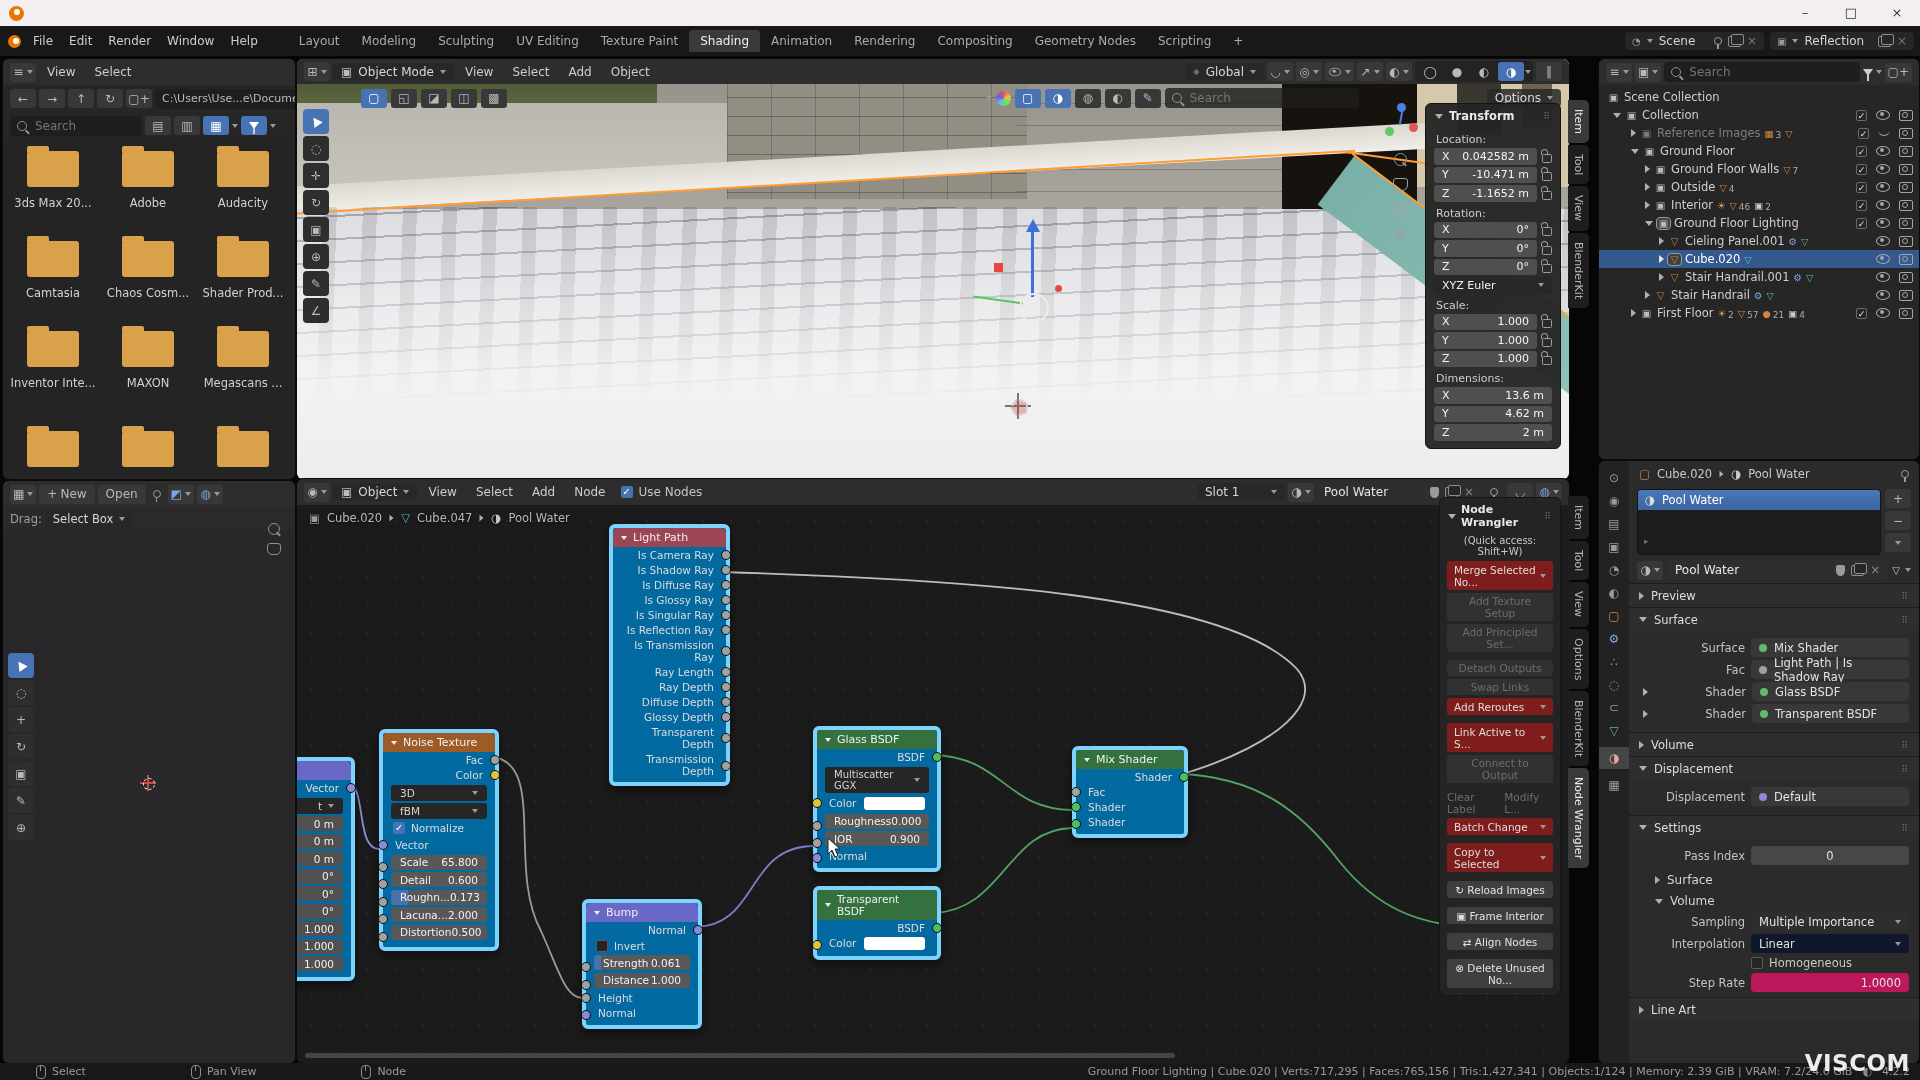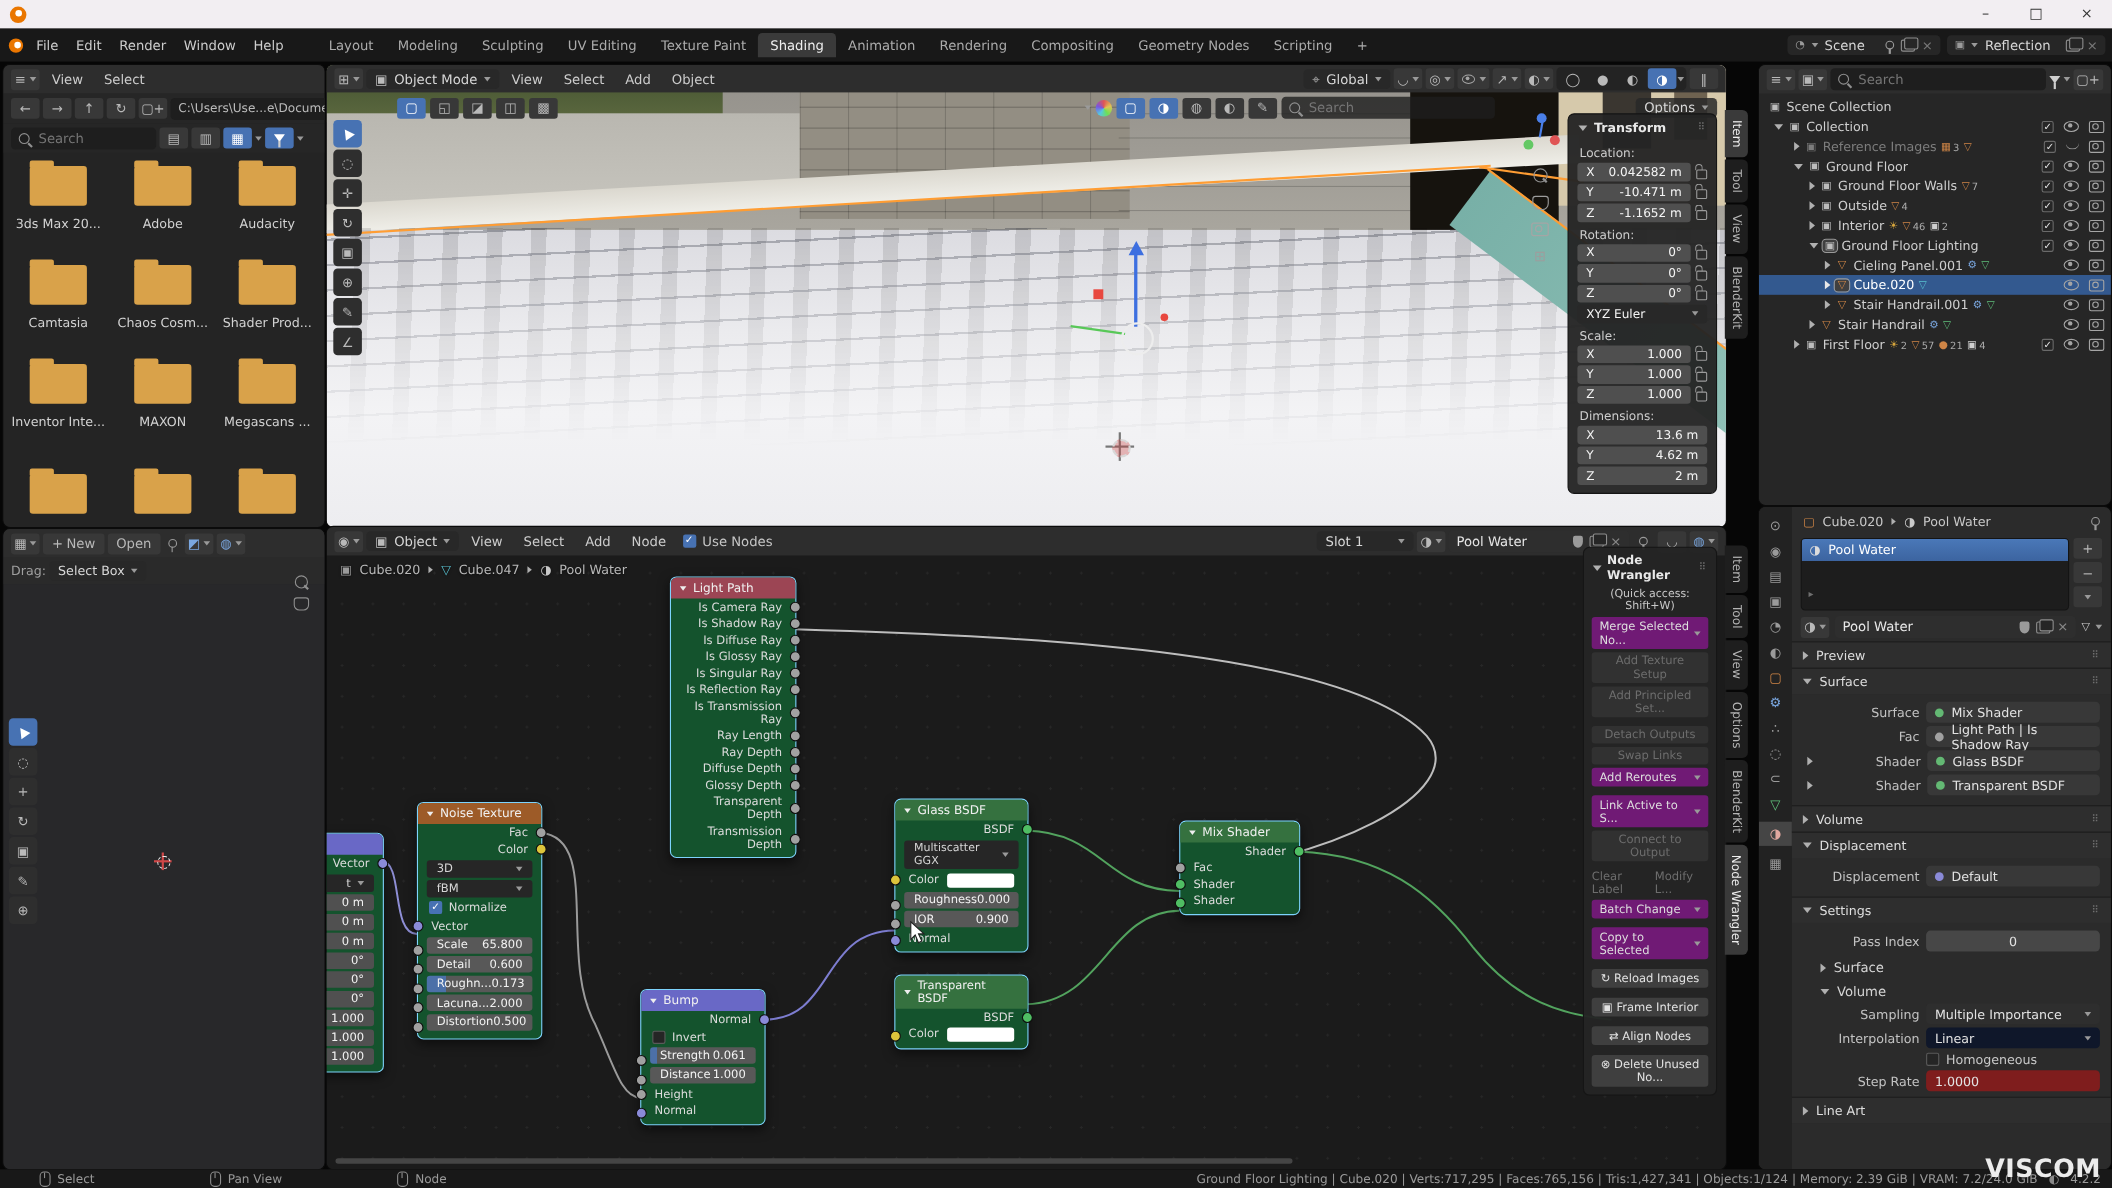--- a/index.html
+++ b/index.html
@@ -46,21 +46,21 @@
   .i-chk{width:11px;height:11px;border-radius:2px;background:#262626;border:1px solid #6a6a6a;color:#e8e8e8;font-size:9px;line-height:11px;text-align:center;box-sizing:border-box}
   .i-eye{width:12px;height:8px;border:1.3px solid #a5a5a5;border-radius:50%;position:relative;display:inline-block}
   .i-eye::after{content:'';position:absolute;width:4px;height:4px;background:#a5a5a5;border-radius:50%;left:2.6px;top:1.2px}
   .i-eye.closed{border-top:none;border-left:none;border-right:none;border-radius:0 0 10px 10px;height:5px}
   .i-eye.closed::after{display:none}
   .i-cam{width:12px;height:9px;border:1.3px solid #a5a5a5;border-radius:2px;position:relative;display:inline-block}
   .i-cam::after{content:'';position:absolute;width:4px;height:4px;border:1px solid #a5a5a5;border-radius:50%;left:2.4px;top:1.4px}
   .dim{color:#7d7d7d}
   .boxed{outline:1.5px solid #9a9a9a;border-radius:3px;background:#404040}
   
-  .node{position:absolute;background:#14532d;border:1px solid #7dd3fc;border-radius:6px;box-shadow:0 4px 10px rgba(0,0,0,.5);font-size:10.5px;color:#dcdcdc}
+  .node{position:absolute;background:#0369a1;border:4px solid #7dd3fc;border-radius:6px;box-shadow:0 4px 10px rgba(0,0,0,.5);font-size:10.5px;color:#dcdcdc}
   .nhead{display:flex;align-items:center;gap:6px;padding:3px 8px;border-radius:5px 5px 0 0;color:#f0f0f0;font-size:11px}
   .nhead .cr{border-top-color:#e8e8e8}
   .nout{position:relative;text-align:right;padding:1.5px 12px}
   .nin{position:relative;text-align:left;padding:1.5px 12px}
   .sock{position:absolute;width:8px;height:8px;border-radius:50%;border:1px solid #0e0e0e;top:50%;margin-top:-5px}
   .sock.o{right:-5px}.sock.i{left:-5px}
   .s-gray{background:#a1a1a1}.s-yel{background:#dcc43b}.s-grn{background:#4fbe63}.s-pur{background:#8a8ad8}
   .nval{display:flex;justify-content:space-between;background:#585858;border-radius:3px;margin:2.5px 8px;padding:1.5px 9px;color:#f2f2f2;position:relative}
   .ndd{display:flex;justify-content:space-between;align-items:center;background:#262626;border-radius:3px;margin:2.5px 8px;padding:2px 9px;color:#d5d5d5}
   .nchk{display:flex;gap:6px;align-items:center;margin:3px 10px}
@@ -80,21 +80,21 @@
   .tsec{margin:5px 10px 2px;color:#cdcdcd}
   .trow{display:flex;align-items:center;gap:5px;margin:2px 8px}
   .tfield{flex:1;background:#4f4f4f;border-radius:3px;height:16.5px;display:flex;align-items:center;padding:0 8px;color:#f4f4f4}
   .tfield .tv{margin-left:auto}
   .lock{width:8px;height:7px;border:1.2px solid #9b9b9b;border-radius:1.5px;position:relative;flex:none;margin-top:4px}
   .lock::before{content:'';position:absolute;width:5px;height:5px;border:1.2px solid #9b9b9b;border-bottom:none;border-radius:4px 4px 0 0;left:-2px;top:-6px}
   
   .vtab{writing-mode:vertical-rl;background:#1e1e1e;color:#b5b5b5;padding:9px 4px;border-radius:0 5px 5px 0;font-size:11px;margin-bottom:2px}
   .vtab.active{background:#3a3a3a;color:#eee}
   
-  .nwdd{display:flex;justify-content:space-between;align-items:center;background:#701a75;border-radius:3px;margin:1px 7px;padding:2.5px 7px;font-size:10.5px;color:#dedede}
+  .nwdd{display:flex;justify-content:space-between;align-items:center;background:#7f1d1d;border-radius:3px;margin:1px 7px;padding:2.5px 7px;font-size:10.5px;color:#dedede}
   .nwbtn{background:#3f3f3f;border-radius:3px;margin:3px 7px;padding:2.5px 7px;font-size:10.5px;color:#e2e2e2;text-align:center}
   .nwdis{margin:3px 7px;padding:2px 7px;font-size:10.5px;color:#6d6d6d;background:#313131;border-radius:3px;text-align:center}
   .toolbtn{width:26px;height:25px;border-radius:4px;background:#2e2e2e;display:flex;align-items:center;justify-content:center;color:#b9b9b9;font-size:12px;margin-bottom:2px}
   .toolbtn.active{background:#4772b3;color:#fff}
   .selarrow{width:0;height:0;border-left:5px solid transparent;border-right:5px solid transparent;border-bottom:9px solid currentColor;transform:rotate(-35deg);display:inline-block}
   .mouse{width:8px;height:12px;border:1.2px solid #8d8d8d;border-radius:4px;position:relative;display:inline-block;flex:none}
   .mouse::before{content:'';position:absolute;left:3px;top:0;width:1px;height:5px;background:#8d8d8d}
   .sbitem{display:flex;align-items:center;gap:6px;color:#9a9a9a}
   .shield{width:9px;height:11px;background:#9a9a9a;border-radius:2px 2px 50% 50%;display:inline-block}
   .pin{width:6px;height:6px;border:1.4px solid #9a9a9a;border-radius:50%;position:relative;display:inline-block}
@@ -1146,21 +1146,21 @@
             <i class="cr"></i>
           </div>
         </div>
       <div class="prow">
           <span class="plab"></span>
           <span class="cb off"></span>
           <span style="font-size:11.5px">Homogeneous</span>
         </div>
       <div class="prow">
           <span class="plab">Step Rate</span>
-          <div class="pfield" style="background:#7f1d1d;justify-content:flex-start">
+          <div class="pfield" style="background:#be185d;justify-content:flex-end">
             <span>1.0000</span>
           </div>
         </div>
     </div>
     <div class="phead">
         <i class="tri-r"></i>
         <span>Line Art</span>
       </div>
   </div>
 </div>

